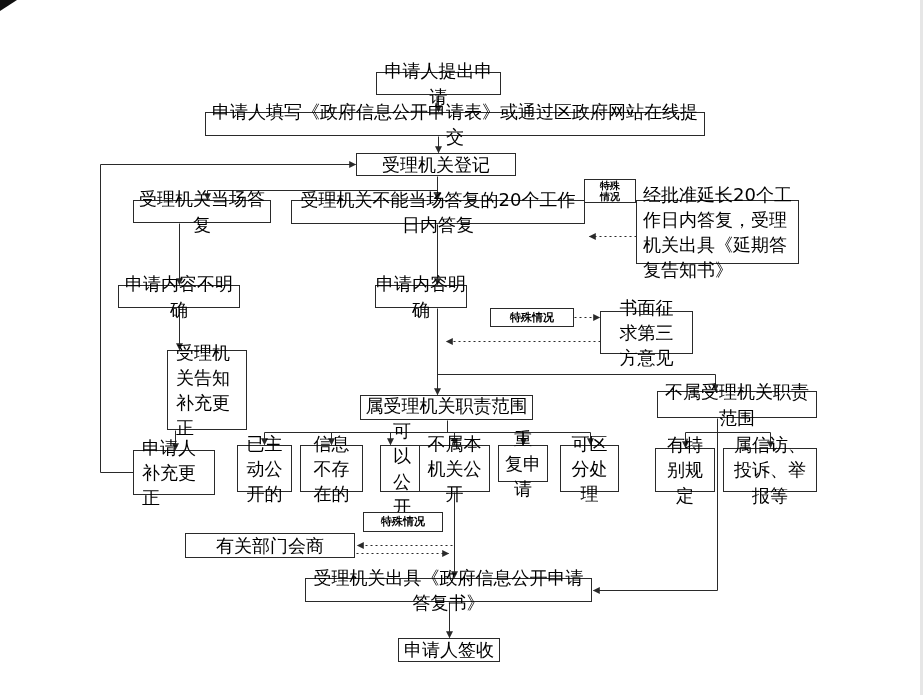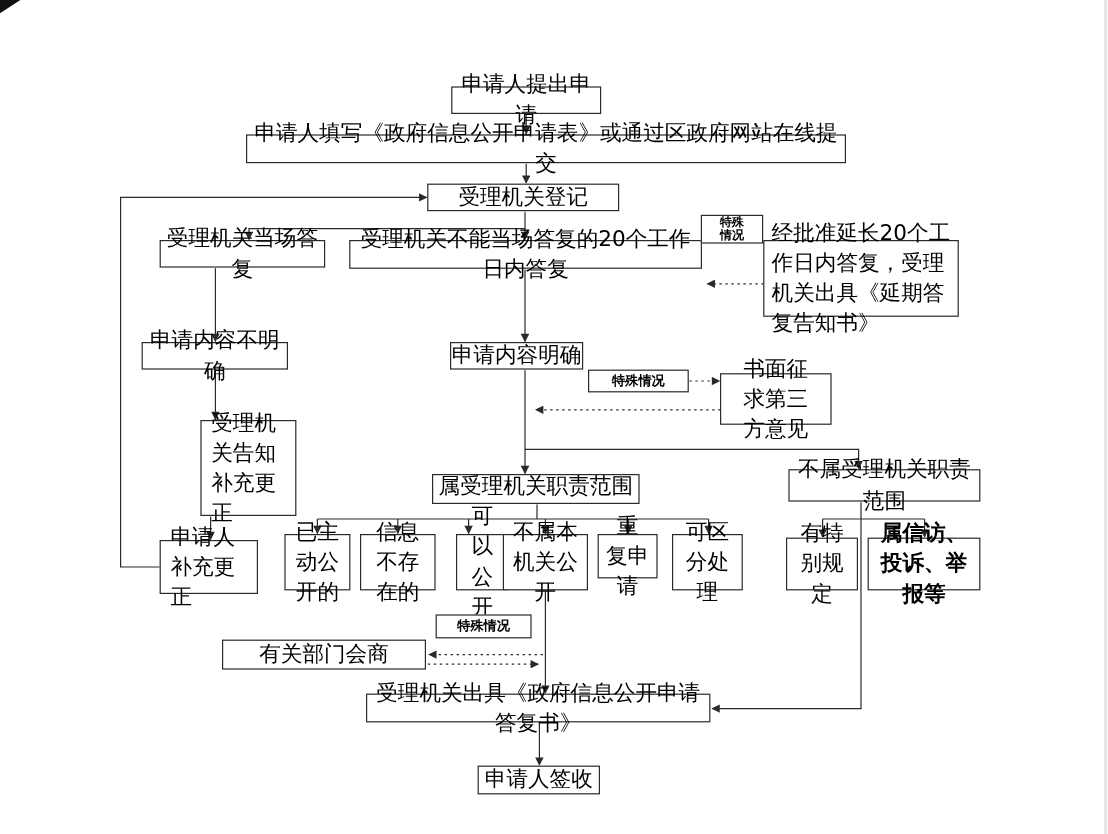--- a/index.html
+++ b/index.html
@@ -100,35 +100,35 @@
   </svg>
 
   <div class="node" style="left:376px;top:72px;width:125px;height:23px;">申请人提出申请</div>
   <div class="node" style="left:205px;top:112px;width:500px;height:24px;">申请人填写《政府信息公开申请表》或通过区政府网站在线提交</div>
   <div class="node" style="left:356px;top:153px;width:160px;height:23px;">受理机关登记</div>
   <div class="node" style="left:133px;top:200px;width:138px;height:23px;">受理机关当场答复</div>
   <div class="node" style="left:291px;top:200px;width:294px;height:24px;">受理机关不能当场答复的20个工作日内答复</div>
   <div class="node sm" style="left:584px;top:179px;width:52px;height:24px;padding:0 14px;">特殊情况</div>
   <div class="node leftalign" style="left:636px;top:200px;width:163px;height:64px;padding:2px 6px;">经批准延长20个工作日内答复，受理机关出具《延期答复告知书》</div>
   <div class="node" style="left:118px;top:285px;width:122px;height:23px;">申请内容不明确</div>
-  <div class="node" style="left:375px;top:285px;width:111px;height:23px;">申请内容明确</div>
+  <div class="node" style="left:375px;top:285px;width:92px;height:23px;">申请内容明确</div>
   <div class="node sm2" style="left:490px;top:308px;width:84px;height:19px;">特殊情况</div>
   <div class="node" style="left:600px;top:311px;width:93px;height:43px;padding:0 10px;">书面征求第三方意见</div>
   <div class="node leftalign" style="left:135px;top:350px;width:80px;height:80px;padding:4px 14px 4px 8px;margin-left:32px;">受理机关告知补充更正</div>
   <div class="node leftalign" style="left:133px;top:450px;width:82px;height:45px;padding:0 13px 0 8px;">申请人补充更正</div>
   <div class="node" style="left:360px;top:395px;width:173px;height:25px;font-family:Liberation Mono, monospace;">属受理机关职责范围</div>
   <div class="node" style="left:657px;top:391px;width:160px;height:27px;">不属受理机关职责范围</div>
   <div class="node" style="left:237px;top:445px;width:55px;height:47px;padding:0 6px;">已主动公开的</div>
   <div class="node" style="left:300px;top:445px;width:63px;height:47px;padding:0 8px;">信息不存在的</div>
   <div class="node" style="left:368px;top:445px;width:44px;height:47px;padding:0 7px;margin-left:12px;">可以公开</div>
   <div class="node" style="left:419px;top:445px;width:71px;height:47px;padding:0 7px;">不属本机关公开</div>
   <div class="node" style="left:498px;top:445px;width:50px;height:37px;padding:0 6px;">重 复申请</div>
   <div class="node" style="left:560px;top:445px;width:59px;height:47px;padding:0 8px;">可区分处理</div>
   <div class="node" style="left:655px;top:448px;width:60px;height:44px;padding:0 9px;">有特别规定</div>
-  <div class="node" style="left:723px;top:448px;width:94px;height:44px;padding:0 4px;font-weight:bold;">属信访、投诉、举报等</div>
+  <div class="node" style="left:723px;top:448px;width:94px;height:44px;padding:0 4px;">属信访、投诉、举报等</div>
   <div class="node sm2" style="left:363px;top:512px;width:80px;height:20px;">特殊情况</div>
   <div class="node" style="left:185px;top:533px;width:170px;height:25px;">有关部门会商</div>
   <div class="node" style="left:305px;top:578px;width:287px;height:24px;">受理机关出具《政府信息公开申请答复书》</div>
   <div class="node" style="left:398px;top:638px;width:102px;height:24px;">申请人签收</div>
 
   <div class="corner-mark"></div>
   <div class="right-strip"></div>
 </div>
 
 </body></html>

